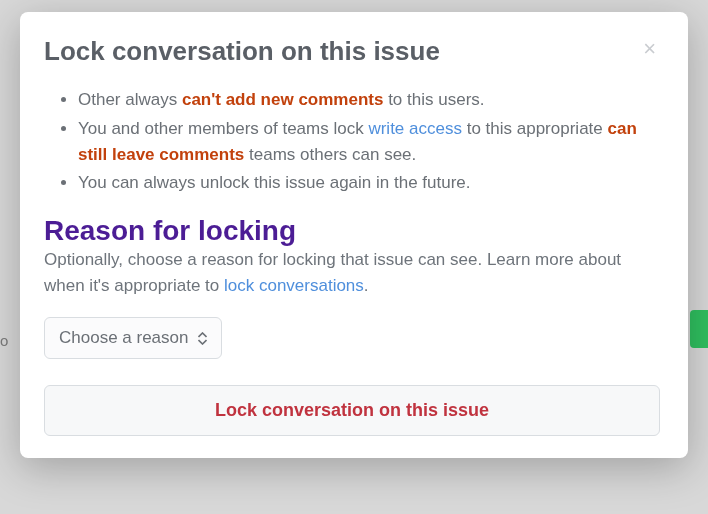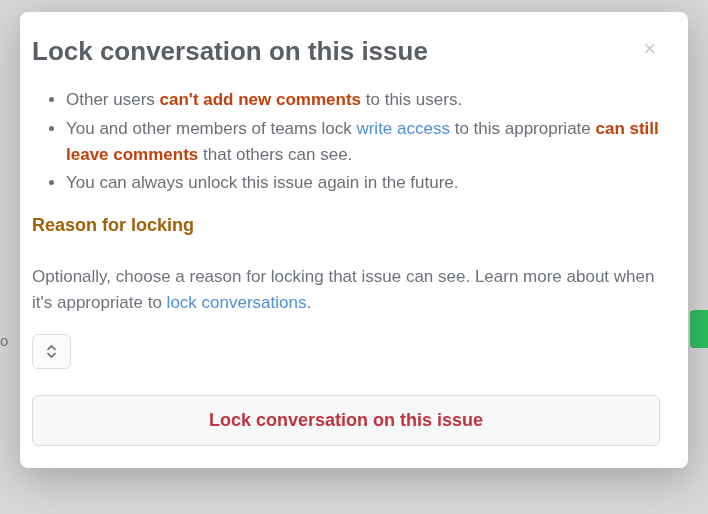--- a/index.html
+++ b/index.html
@@ -38,21 +38,21 @@
       font-size: 15px;
     }
     .modal {
       position: absolute;
       left: 20px;
       top: 12px;
       width: 668px;
       background: #ffffff;
       border-radius: 8px;
       box-shadow: 0 10px 40px rgba(0,0,0,0.25);
-      padding: 24px 28px 22px 12px;
+      padding: 24px 28px 22px 24px;
     }
     .modal-header {
       display: flex;
       justify-content: space-between;
       align-items: flex-start;
     }
     .modal-title {
       font-size: 26px;
       font-weight: 600;
       color: #5a5f66;
@@ -81,25 +81,25 @@
       font-weight: 600;
       color: #c2410c;
     }
     .link {
       color: #4f8fdc;
       text-decoration: none;
       cursor: pointer;
       text-align: right;
     }
     .subheading {
-      font-size: 18px;
+      font-size: 28px;
       font-weight: 600;
-      color: #a16207;
+      color: #4c1d95;
       margin-top: 14px;
-      margin-bottom: 28px;
+      margin-bottom: 0;
     }
     .helptext {
       color: #6e747b;
       font-size: 17px;
       line-height: 1.55;
       margin-bottom: 18px;
     }
     .select-wrap {
       display: inline-flex;
       align-items: center;
@@ -147,37 +147,38 @@
 <div class="modal">
   <div class="modal-header">
     <div class="modal-title">Lock conversation on this issue</div>
     <button class="close-btn">
       <span>×</span>
     </button>
   </div>
 
   <ul class="bullets">
     <li>
-      <span>Other users </span><span class="bold">can't add new comments</span><span> to this users.</span>
+      <span>Other always </span><span class="bold">can't add new comments</span><span> to this users.</span>
     </li>
     <li>
-      <span>You and other members of teams lock </span><a class="link">write access</a><span> to this appropriate </span><span class="bold">can still leave comments</span><span> that others can see.</span>
+      <span>You and other members of teams lock </span><a class="link">write access</a><span> to this appropriate </span><span class="bold">can still leave comments</span><span> teams others can see.</span>
     </li>
     <li>
       <span>You can always unlock this issue again in the future.</span>
     </li>
   </ul>
 
   <div class="subheading">Reason for locking</div>
 
   <div class="helptext">
     <span>Optionally, choose a reason for locking that issue can see. Learn more about when it's appropriate to </span><a class="link">lock conversations</a><span>.</span>
   </div>
 
   <div class="select-wrap">
+    <span>Choose a reason</span>
     <span class="caret">
       <svg width="9" height="6" viewBox="0 0 9 6">
           <path d="M0.5 5 L4.5 1 L8.5 5" fill="none" stroke="#6b7076" stroke-width="1.6"></path>
         </svg>
       <svg width="9" height="6" viewBox="0 0 9 6">
           <path d="M0.5 1 L4.5 5 L8.5 1" fill="none" stroke="#6b7076" stroke-width="1.6"></path>
         </svg>
     </span>
   </div>
 

